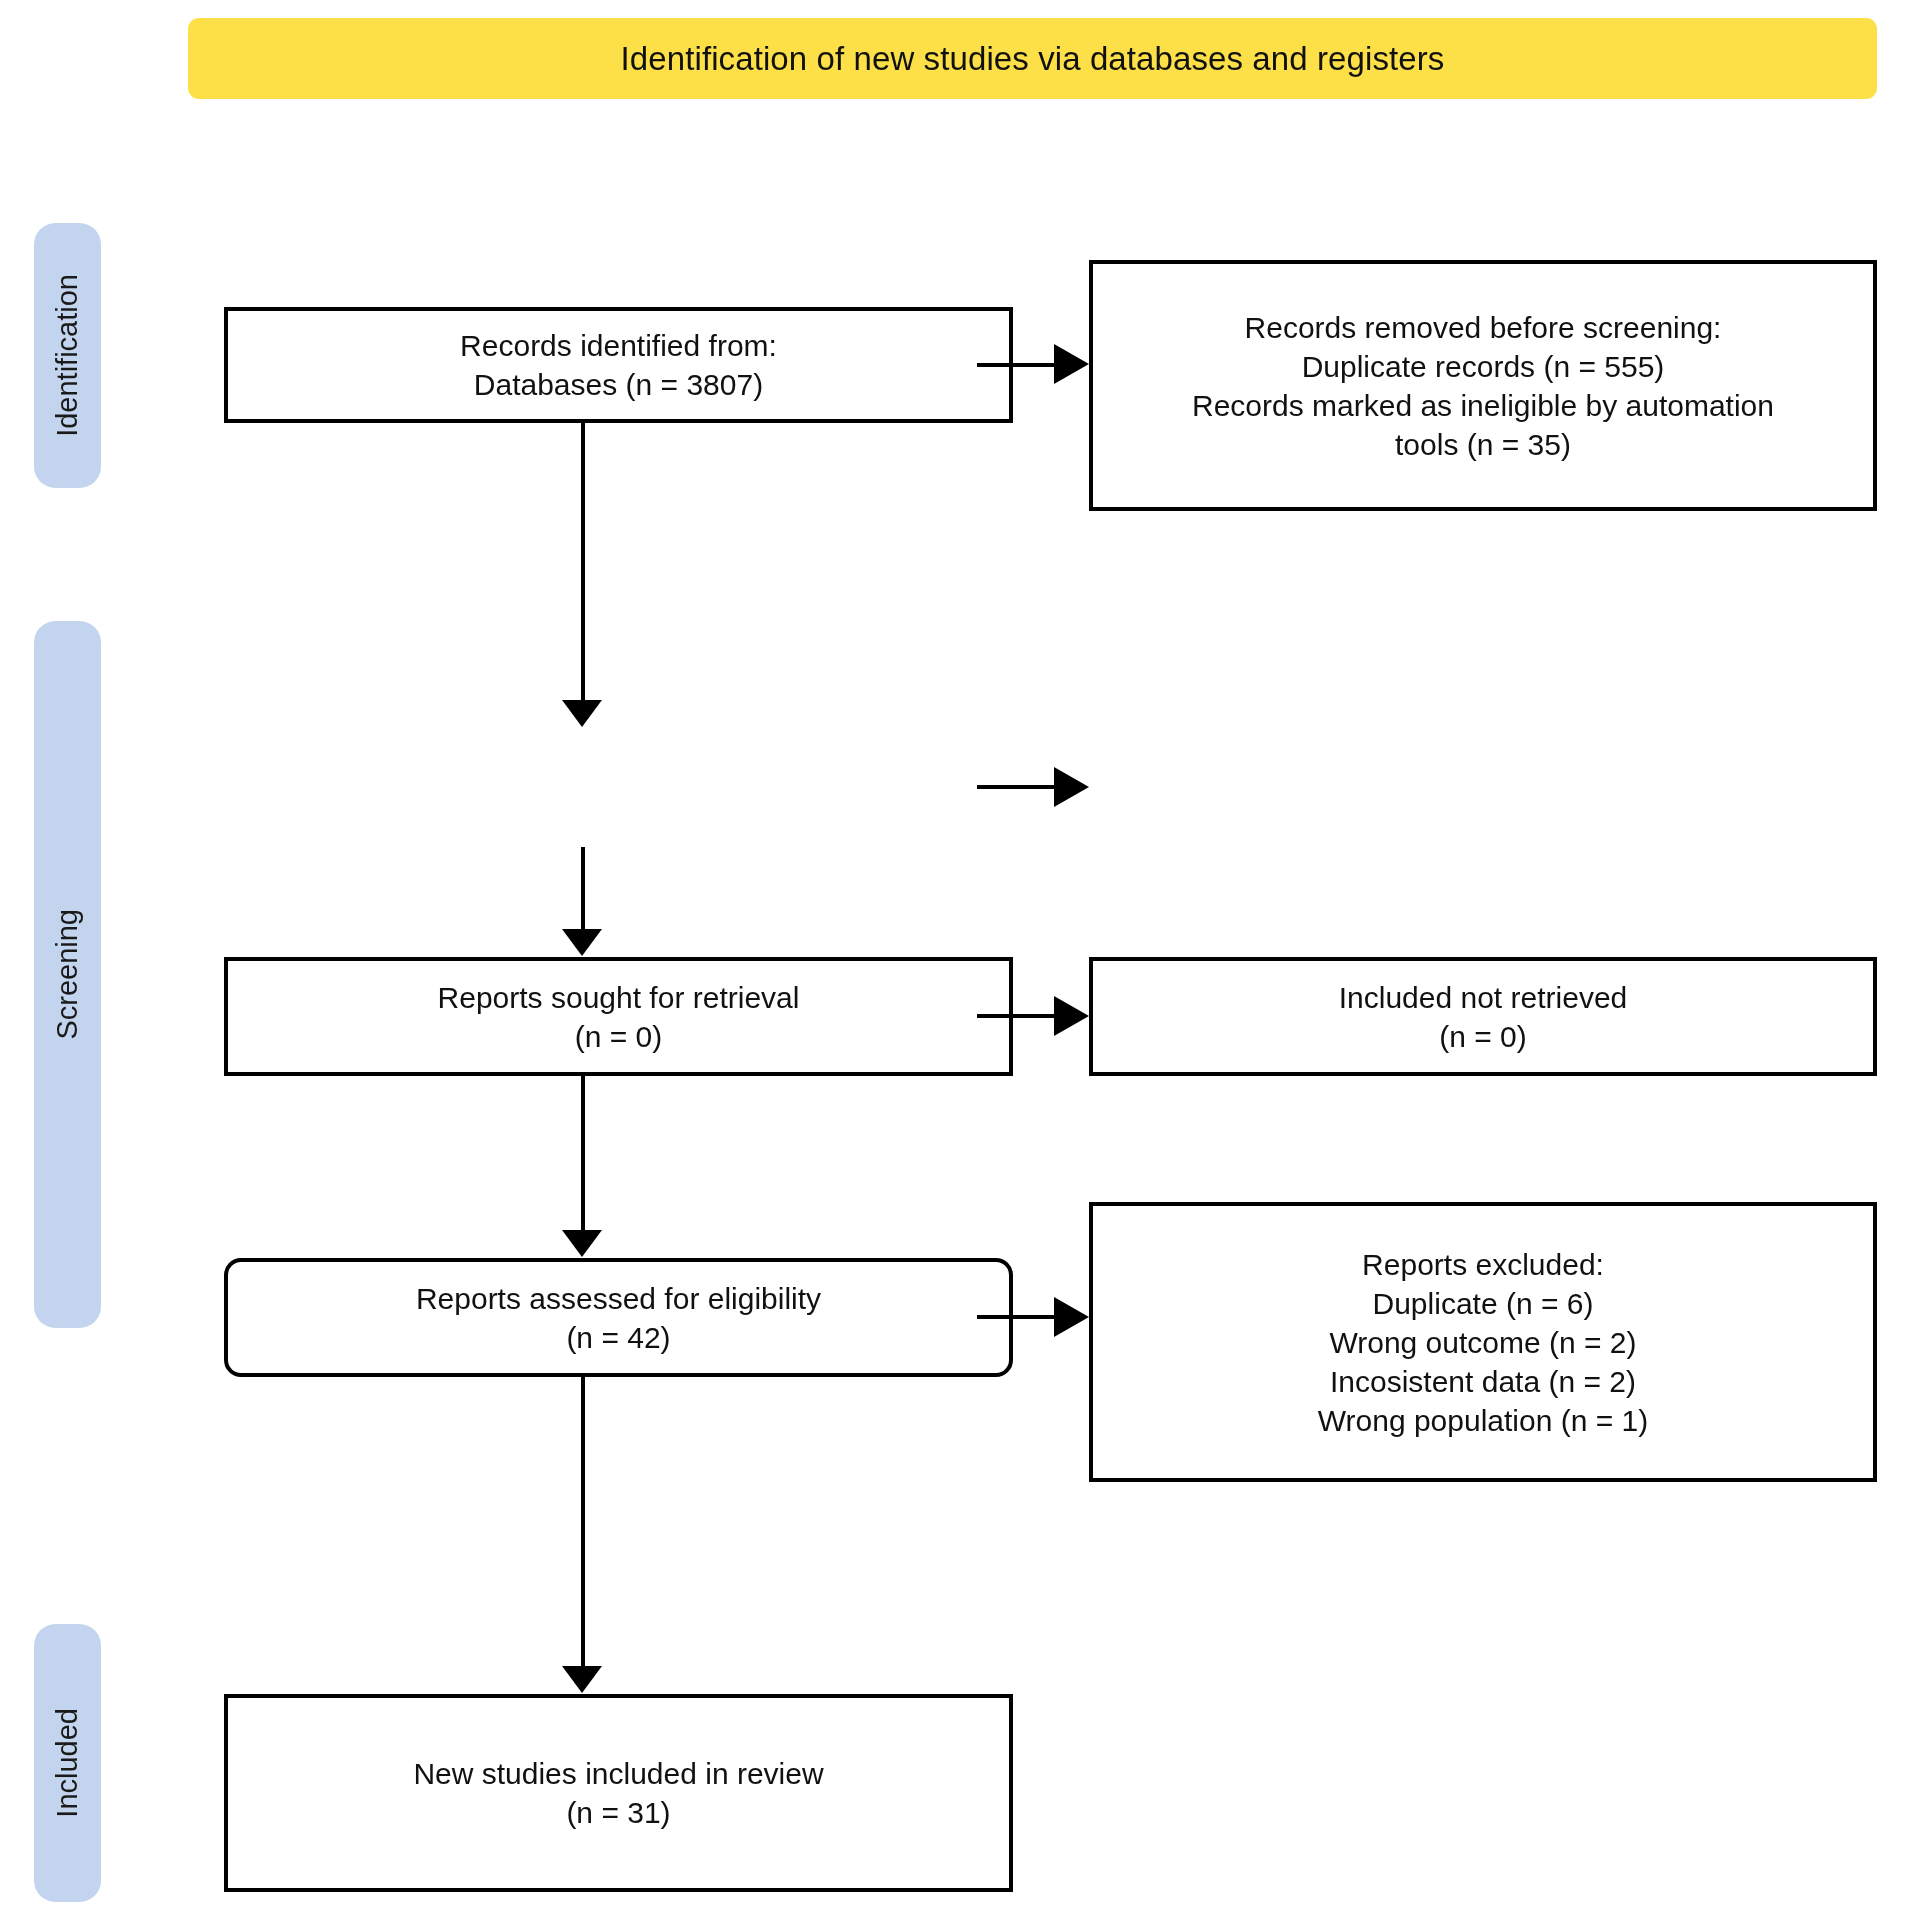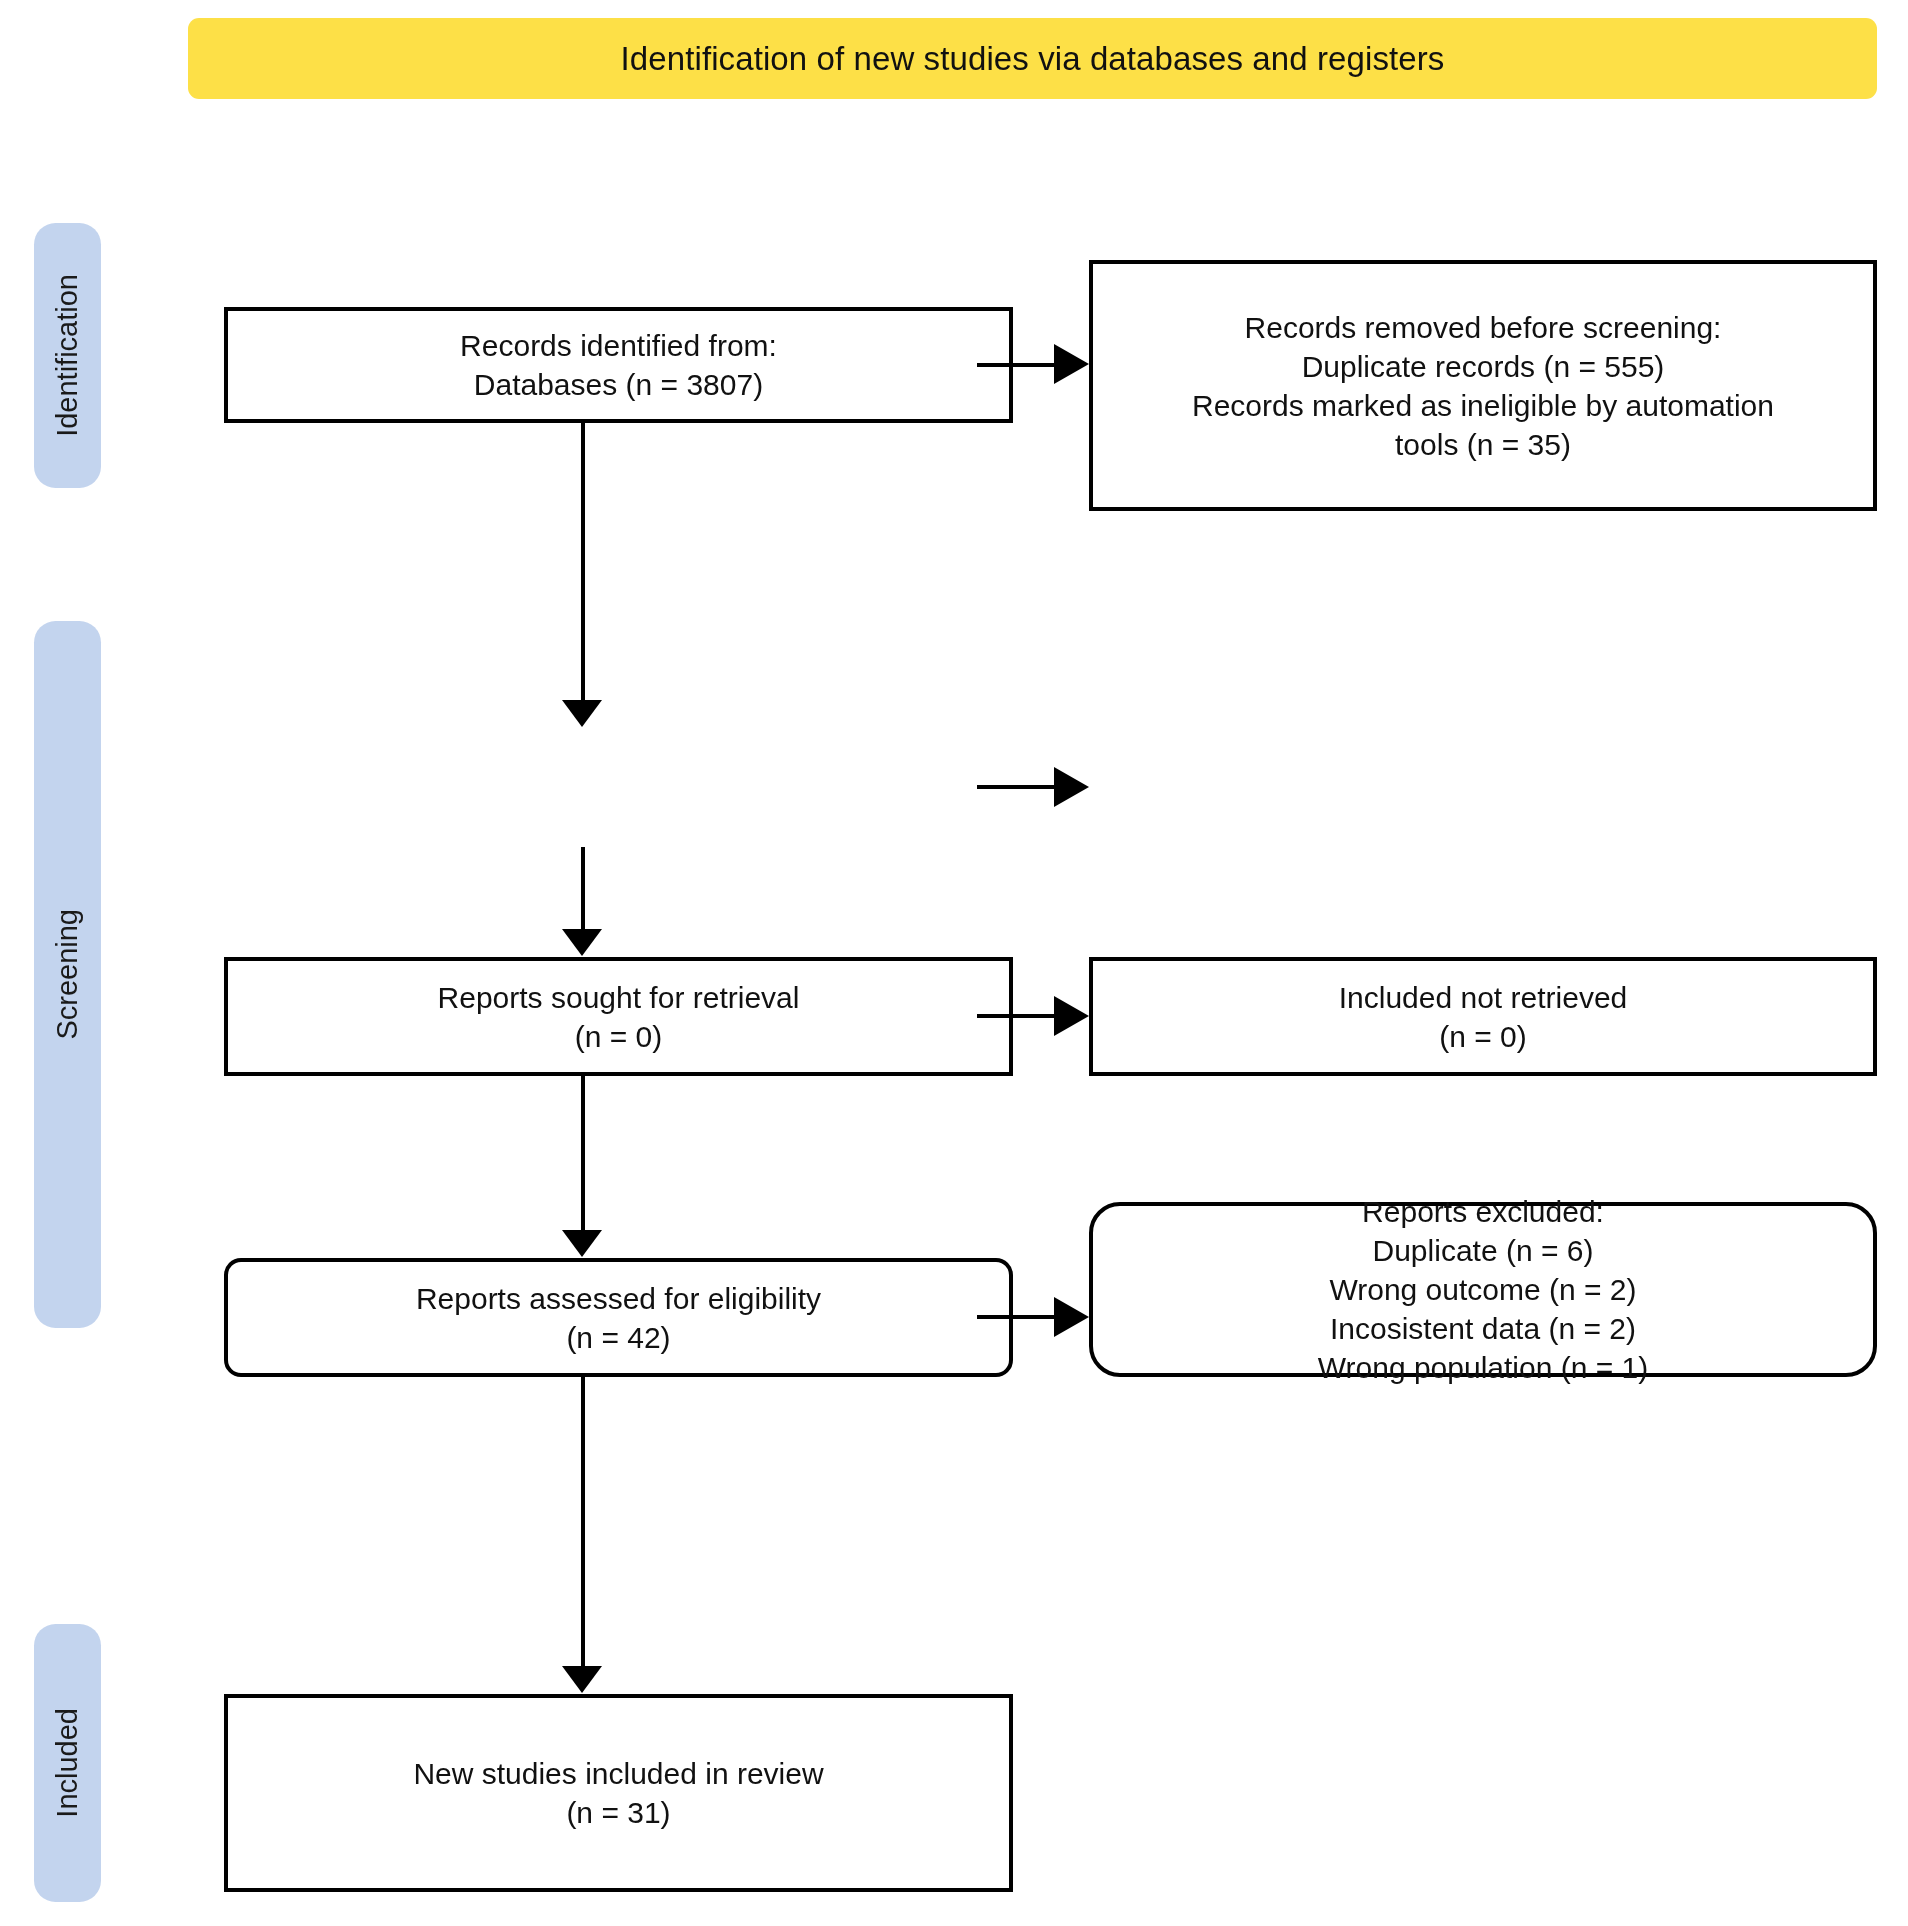--- a/index.html
+++ b/index.html
@@ -92,21 +92,21 @@
   
   .col-right { left: 1089px; width: 788px; }
 
   .box-identified   { top: 307px;  height: 116px; }
   .box-removed      { top: 260px;  height: 251px; }
   .box-screened     { top: 728px; height: 119px; }
   .box-excluded     { top: 728px; height: 119px; }
   .box-sought       { top: 957px; height: 119px; }
   .box-notretrieved { top: 957px; height: 119px; }
   .box-assessed     { top: 1258px; height: 119px; border-radius: 17px; }
-  .box-repexcluded  { top: 1202px; height: 175px; border-radius: 31px; }
+  .box-repexcluded  { top: 1202px; height: 280px; }
   .box-included     { top: 1694px; height: 198px; }
 
   
   .vline {
     position: absolute;
     width: 4.2px;
     background: #000000;
     left: 581px;
   }
   .vhead {

